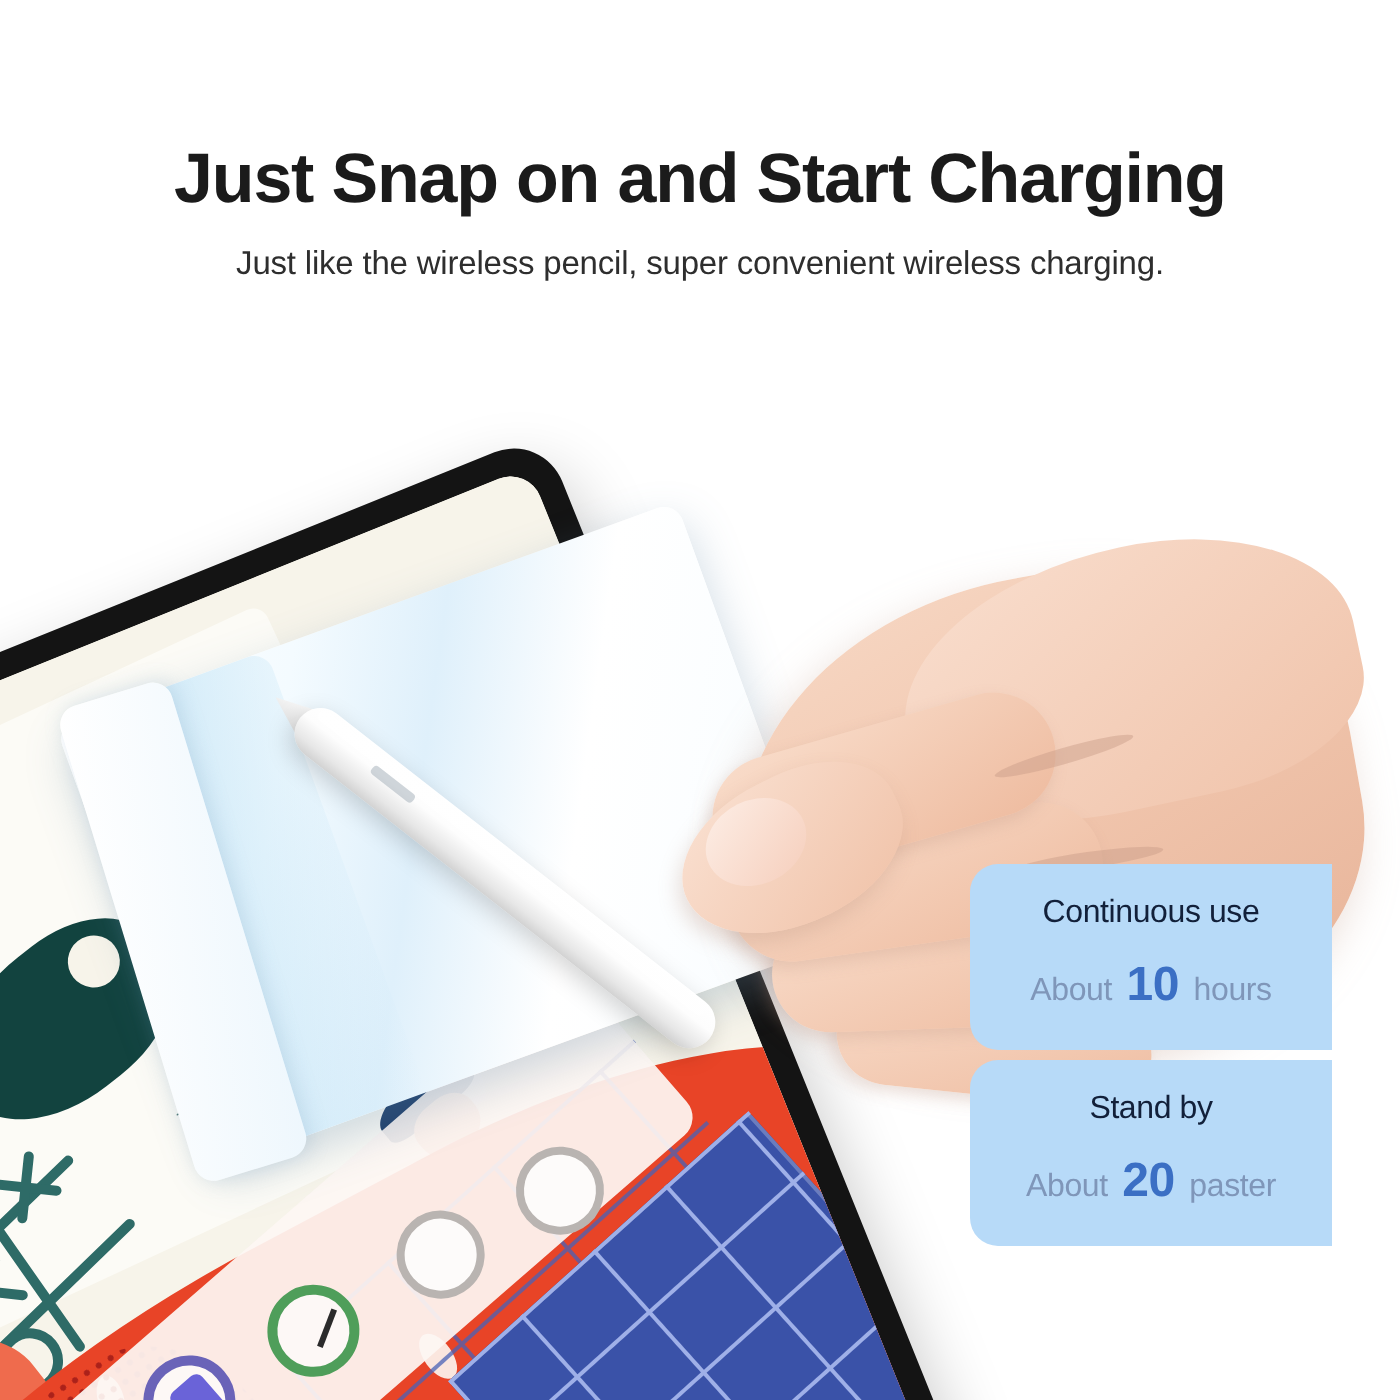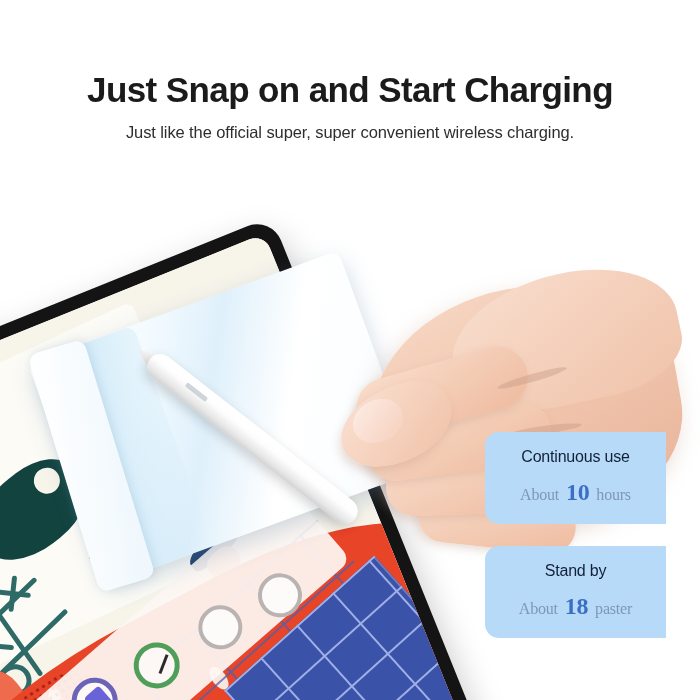--- a/index.html
+++ b/index.html
@@ -140,34 +140,34 @@
      transform:rotate(-26deg); box-shadow:-4px 4px 10px rgba(185,145,125,.3); }
   .nail { position:absolute; left:52px; top:130px; width:52px; height:42px;
      background:linear-gradient(150deg,#fdeee6,#f6cfbd); border-radius:50%;
      transform:rotate(-26deg); opacity:.95; }
   .crease { position:absolute; background:rgba(200,155,135,.45); border-radius:50%; }
 
   
   .cards { position:absolute; right:0; top:432px; width:215px; z-index:50; }
   .card { width:181px; border-radius:14px 0 0 14px; padding:16px 12px 18px 12px;
           text-align:center; }
-  .card + .card { margin-top:22px; }
+  .card + .card { margin-top:5px; }
   .card-title { font-size:16px; color:#12203a; letter-spacing:-0.2px; }
   .card-value { margin-top:13px; font-size:16px; color:#7f96b9; letter-spacing:-0.2px;
-                white-space:nowrap;font-family:Liberation Serif, serif; }
+                white-space:nowrap; }
   .card-value .num { font-size:24px; font-weight:bold; margin:0 3px; }
 </style>
 </head>
 <body>
 
 <div class="page">
 
   <div class="header">
     <div class="headline">Just Snap on and Start Charging</div>
-    <div class="subhead">Just like the official super, super convenient wireless charging.</div>
+    <div class="subhead">Just like the wireless pencil, super convenient wireless charging.</div>
   </div>
 
   <div class="stage">
 
     <div class="tablet">
       <div class="tablet-body"></div>
       <div class="tablet-screen">
         <div class="ill">
           <div class="ill-bg"></div>
           <div class="beige-band"></div>
@@ -269,20 +269,20 @@
         <span>About</span>
         <span class="num" style="color:#3b6fc4">10</span>
         <span>hours</span>
       </div>
     </div>
 
     <div class="card" style="background:#b7daf8">
       <div class="card-title">Stand by</div>
       <div class="card-value">
         <span>About</span>
-        <span class="num" style="color:#3b6fc4">18</span>
+        <span class="num" style="color:#3b6fc4">20</span>
         <span>paster</span>
       </div>
     </div>
 
   </div>
 
 </div>
 
 </body></html>

